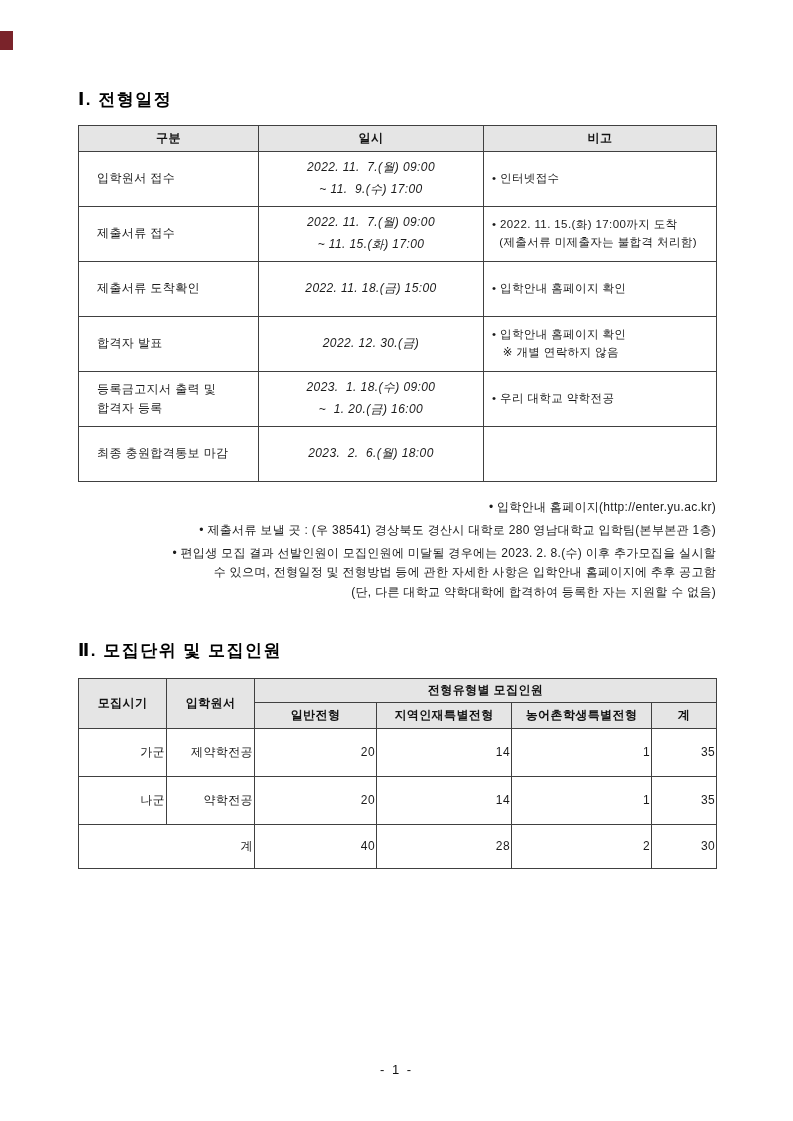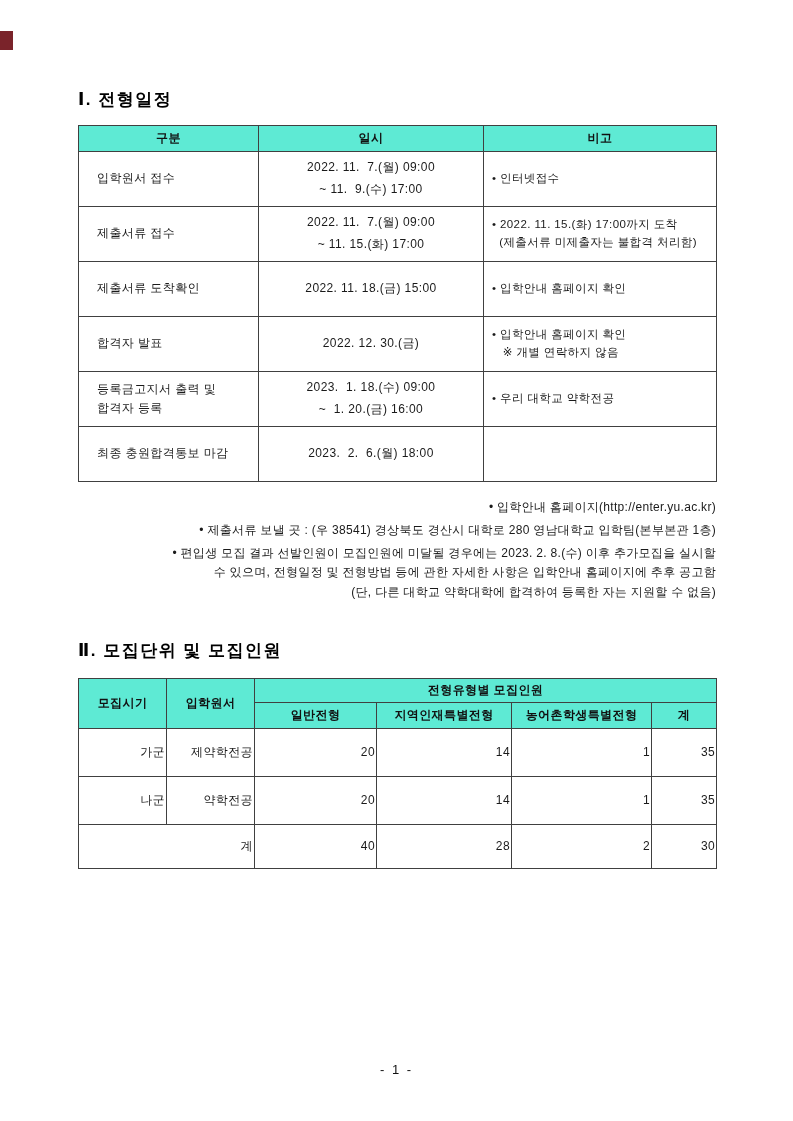--- a/index.html
+++ b/index.html
@@ -36,31 +36,31 @@
     table-layout: fixed;
     width: 638px;
     font-size: 12px;
   }
   th, td {
     border: 1px solid #404040;
     letter-spacing: 0.4px;
     overflow: hidden;
   }
   th {
-    background: #5eead4;
+    background: #e5e5e5;
     font-weight: 700;
     text-align: center;
     font-size: 12px;
     color: #111;
   }
   .t1 { margin-top: 14px; }
   .t1 thead th { height: 26px; }
   .t1 td { height: 55px; vertical-align: middle; }
   td.cat  { text-align: left; padding-left: 18px; white-space: pre-wrap; line-height: 1.6; }
-  td.sch  { text-align: center; white-space: pre-wrap; line-height: 1.8; }
+  td.sch  { text-align: center; white-space: pre-wrap; line-height: 1.8; font-style: italic; }
   td.note { text-align: left; padding: 0 6px 0 8px; white-space: pre-wrap; font-size: 11.5px; line-height: 1.55; }
   .notes {
     margin-top: 16px;
     font-size: 12px;
     line-height: 1.65;
     letter-spacing: 0.3px;
     position: relative;
     z-index: 2;
   }
   .notes > div { white-space: pre-wrap; margin-bottom: 3px; text-align: right; }

